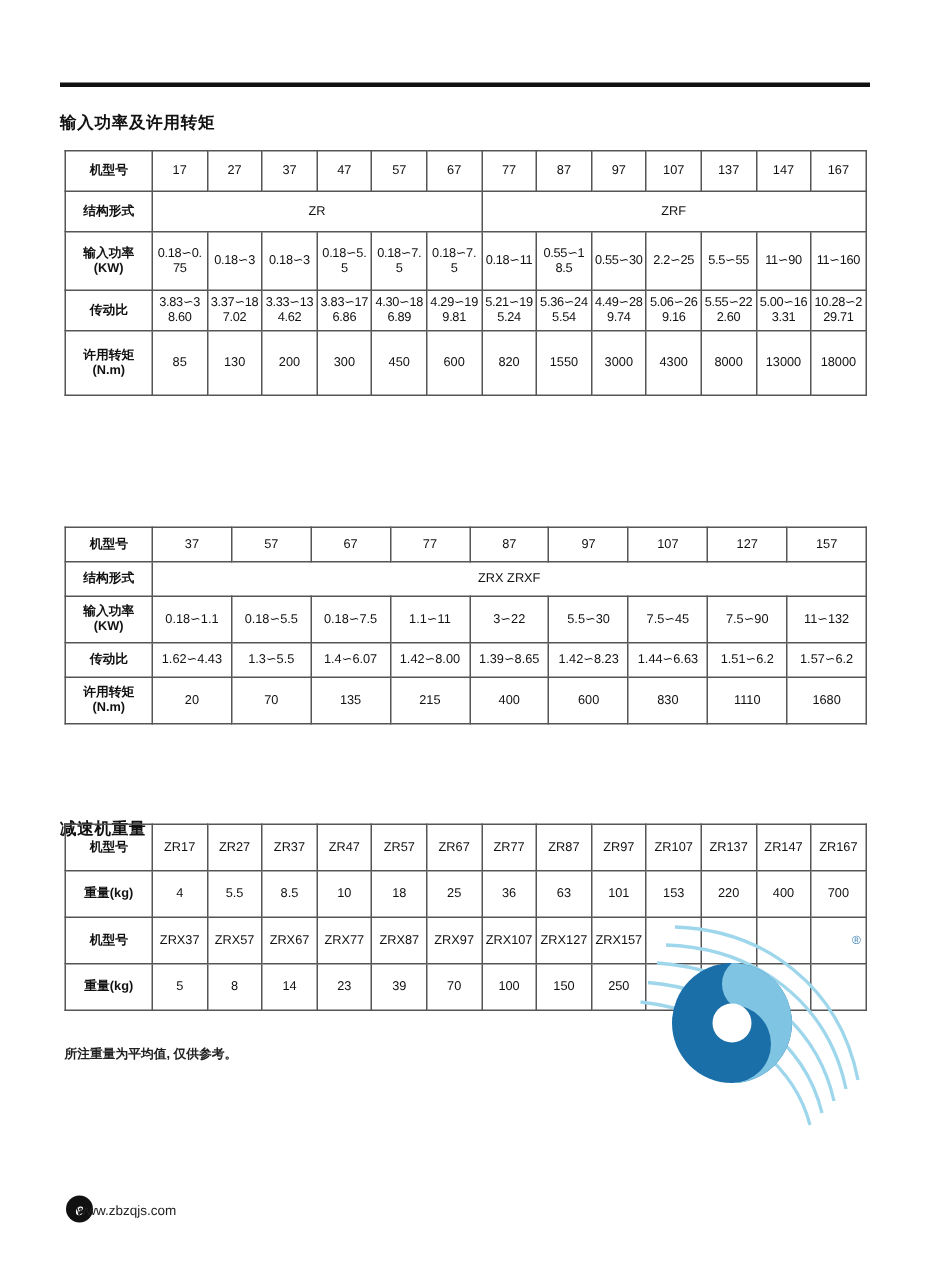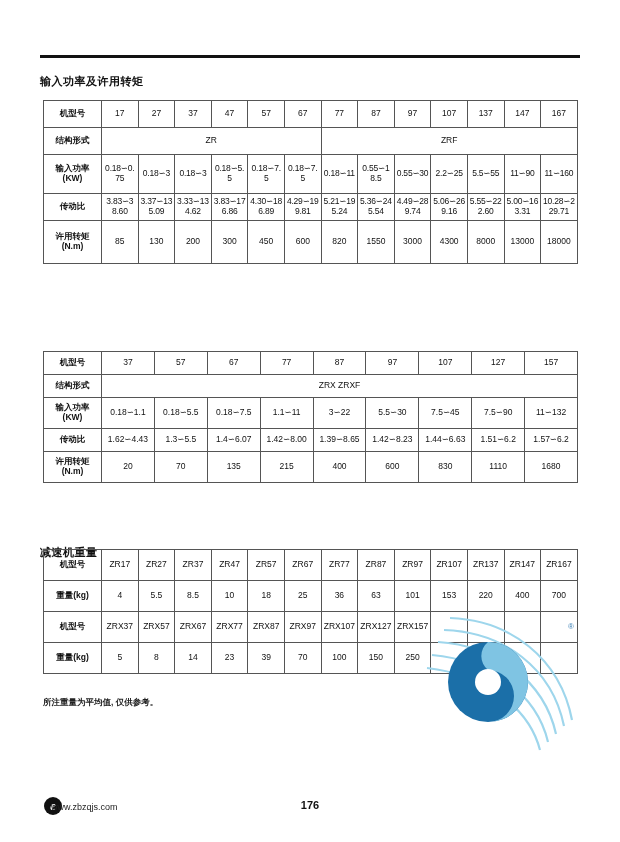--- a/index.html
+++ b/index.html
@@ -205,21 +205,21 @@
         <td class="tiny">0.55∽18.5</td>
         <td class="tiny">0.55∽30</td>
         <td class="tiny">2.2∽25</td>
         <td class="tiny">5.5∽55</td>
         <td class="tiny">11∽90</td>
         <td class="tiny">11∽160</td>
       </tr>
       <tr>
         <td class="label">传动比</td>
         <td class="tiny">3.83∽38.60</td>
-        <td class="tiny">3.37∽135.09</td>
+        <td class="tiny">3.37∽187.02</td>
         <td class="tiny">3.33∽134.62</td>
         <td class="tiny">3.83∽176.86</td>
         <td class="tiny">4.30∽186.89</td>
         <td class="tiny">4.29∽199.81</td>
         <td class="tiny">5.21∽195.24</td>
         <td class="tiny">5.36∽245.54</td>
         <td class="tiny">4.49∽289.74</td>
         <td class="tiny">5.06∽269.16</td>
         <td class="tiny">5.55∽222.60</td>
         <td class="tiny">5.00∽163.31</td>
@@ -394,15 +394,14 @@
       <path d="M27 68 C80 74 128 104 140 150"></path>
     </g>
     <circle cx="88" cy="82" r="40" fill="#1b6fa8"></circle>
     <path d="M88 42 A40 40 0 0 1 88 122 A26 26 0 0 0 88 70 A18 18 0 0 1 88 42 Z" fill="#7fc4e3"></path>
     <circle cx="88" cy="82" r="13" fill="#ffffff"></circle>
   </svg>
   <div class="reg-mark">®</div>
 
   <div class="footer-logo">e</div>
   <div class="footer-url">www.zbzqjs.com</div>
-  <div class="page-num">176</div>
 
 </div>
 
 </body></html>

